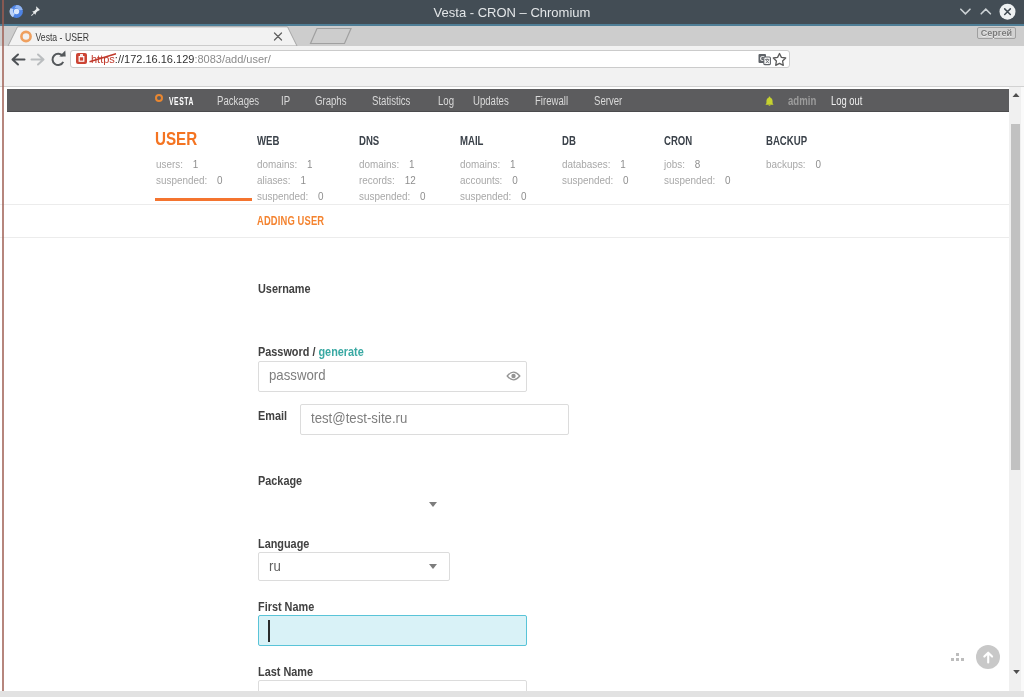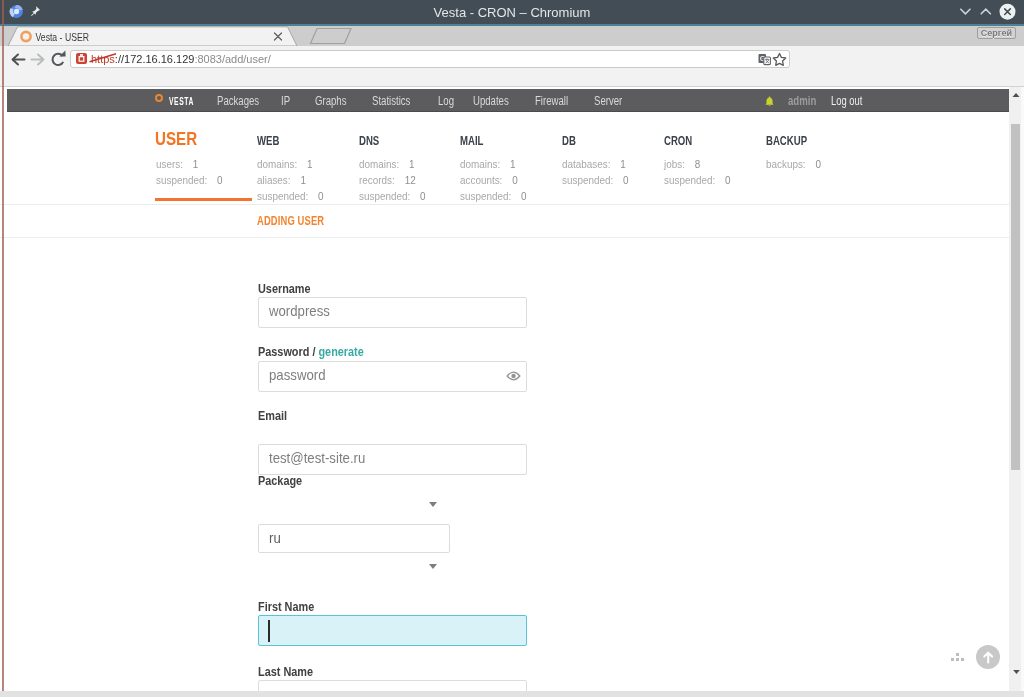--- a/index.html
+++ b/index.html
@@ -178,33 +178,32 @@
   <div class="stat" style="left:664px; top:157px;">jobs:<b>8</b></div>
   <div class="stat" style="left:664px; top:173px;">suspended:<b>0</b></div>
   <div class="stat" style="left:766px; top:157px;">backups:<b>0</b></div>
 
   <div class="abs" id="useline"></div>
   <div class="abs hr1"></div>
   <div class="abs" id="adding">ADDING USER</div>
   <div class="abs hr2"></div>
 
   <div class="flabel" style="top:282px;">Username</div>
-  <div class="finput" style="top:297px;"><span>wordpress</span></div>
   <div class="flabel" style="top:345px;">Password / <span id="generate">generate</span></div>
   <div class="finput" style="top:361px;"><span>password</span></div>
   <svg class="abs" style="left:506px;top:370px;" width="15" height="12" viewBox="0 0 15 12">
     <path d="M1.2 6 q6.3 -7.6 12.6 0 q-6.3 7.6 -12.6 0 z" fill="none" stroke="#949494" stroke-width="1.3"></path>
     <circle cx="7.5" cy="6" r="2.2" fill="#949494"></circle>
   </svg>
   <div class="flabel" style="top:409px;">Email</div>
-  <div class="finput" style="top:444px;"><span>test@test-site.ru</span></div>
+  <div class="finput" style="top:404px;margin-left:42px;"><span>test@test-site.ru</span></div>
   <div class="flabel" style="top:474px;">Package</div>
   <div class="selarrow" style="left:429px; top:502px;"></div>
   <div class="flabel" style="top:537px;">Language</div>
-  <div class="fselect" style="top:524px;"><span>ru</span></div>
+  <div class="fselect" style="top:552px;"><span>ru</span></div>
   <div class="selarrow" style="left:429px; top:564px;"></div>
   <div class="flabel" style="top:600px;">First Name</div>
   <div id="focusinput"></div>
   <div id="cursor"></div>
   <div class="flabel" style="top:665px;">Last Name</div>
   <div class="finput" style="top:680px; height:17px;"></div>
 
   <div class="dot" style="left:956px; top:653px;"></div>
   <div class="dot" style="left:951px; top:658px;"></div>
   <div class="dot" style="left:956px; top:658px;"></div>

